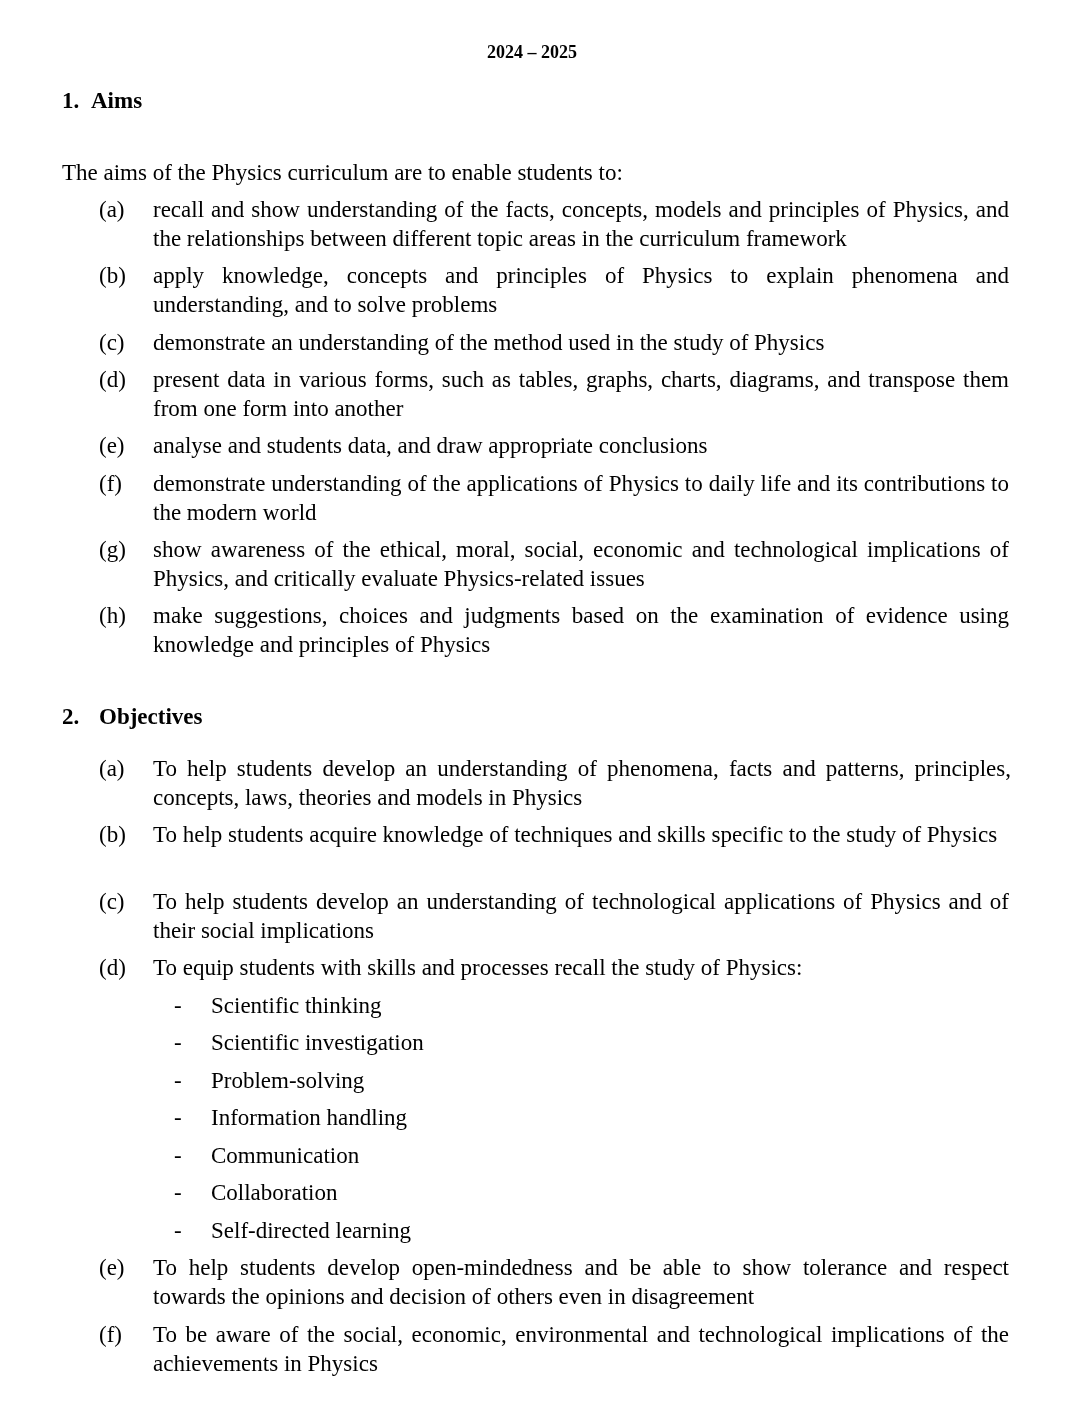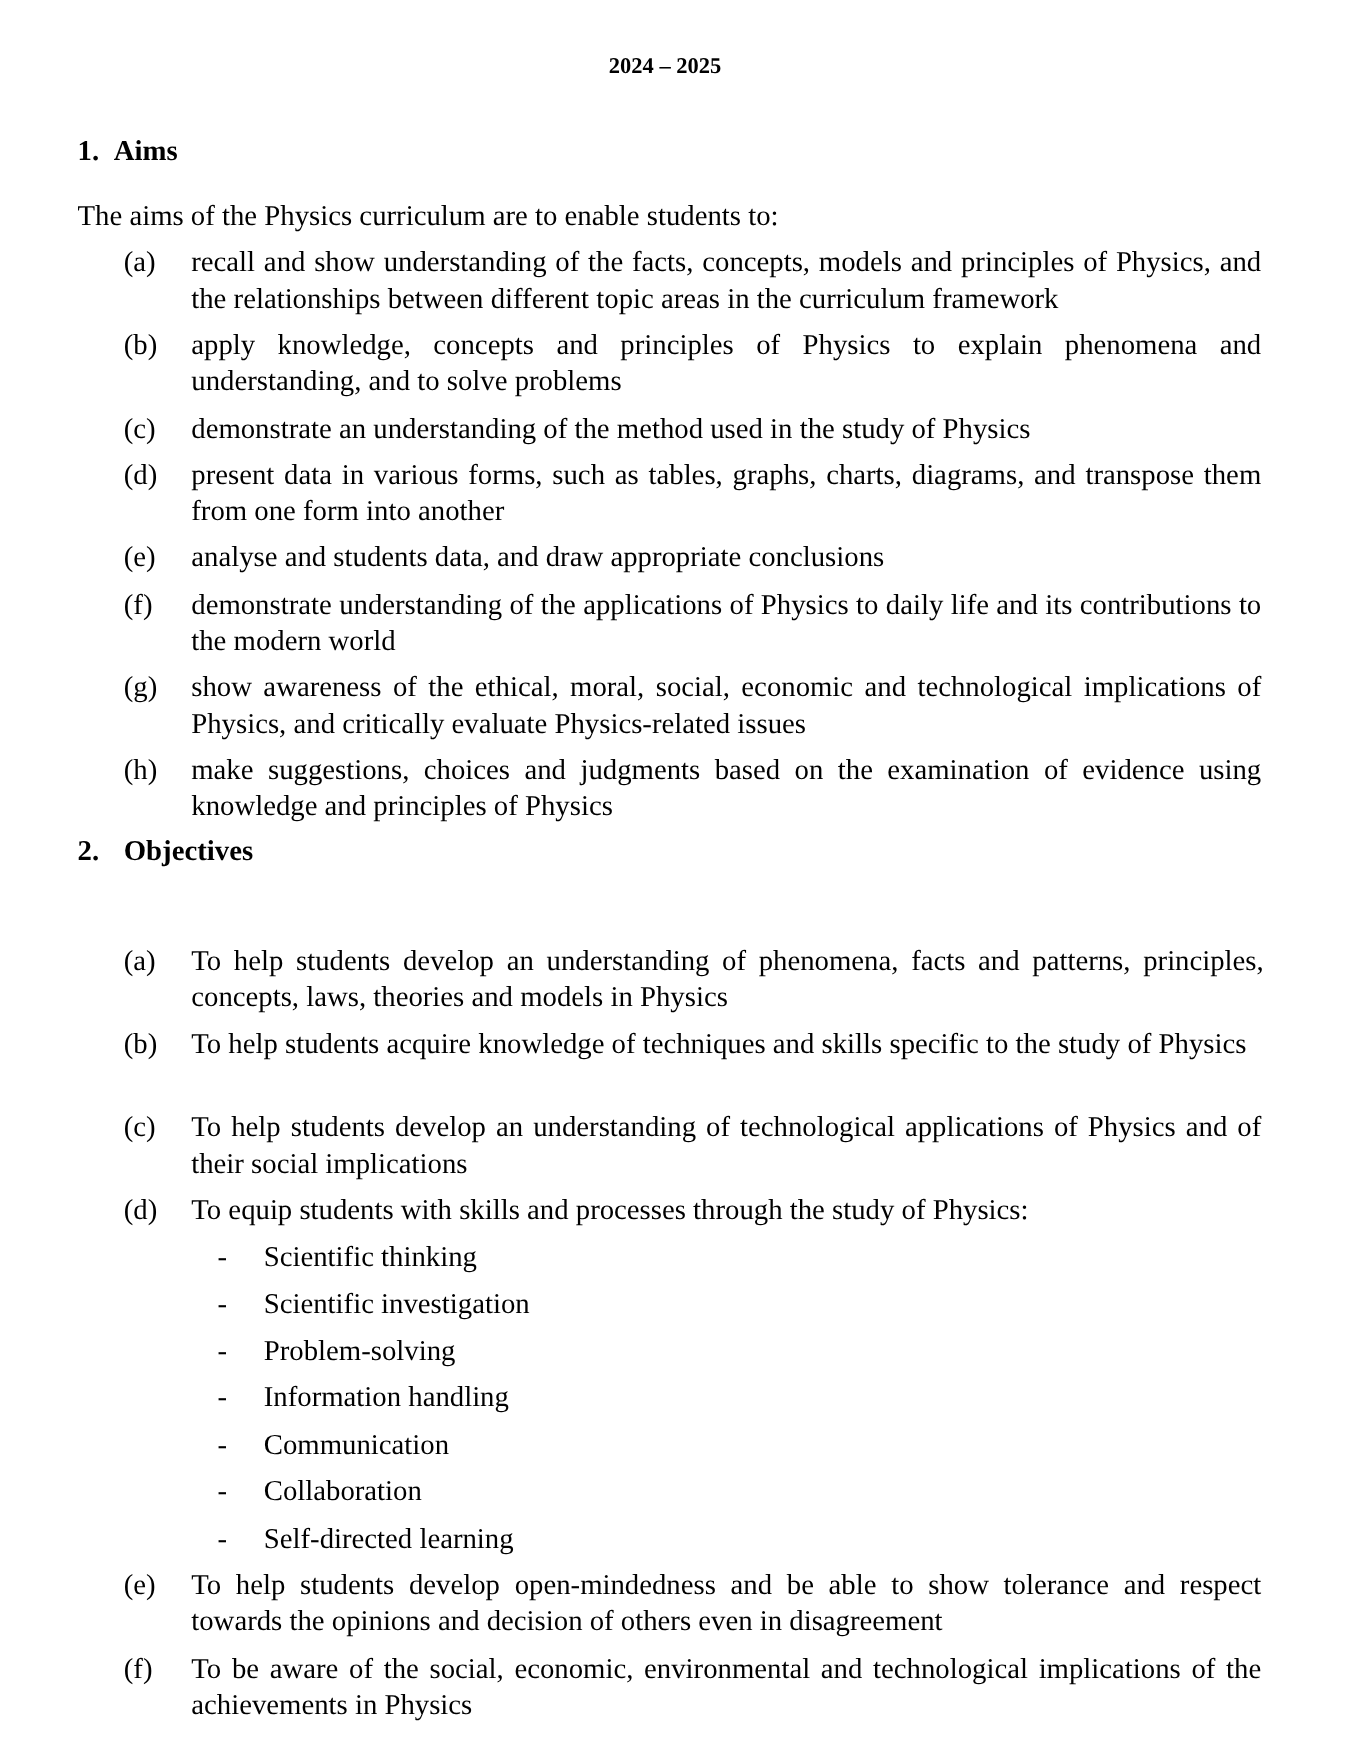--- a/index.html
+++ b/index.html
@@ -17,21 +17,21 @@
   .bullet { position: absolute; left: 174px; line-height: 29px; }
   .bullet .dash { position: absolute; left: 0; top: 0; }
   .bullet .btxt { position: absolute; left: 37px; top: 0; white-space: nowrap; }
 </style>
 </head>
 <body>
 
 <div>
   <div class="year">2024 – 2025</div>
 
-  <div class="h" style="left:62px; top:108px;">
+  <div class="h" style="left:62px; top:88px;">
     <span>1.</span>
     <span style="margin-left:6px;">Aims</span>
   </div>
 
   <div class="intro">The aims of the Physics curriculum are to enable students to:</div>
 
   <div class="item" style="top:195px;">
     <span class="lbl">(a)</span>
     <div class="txt">recall and show understanding of the facts, concepts, models and principles of Physics, and the relationships between different topic areas in the curriculum framework</div>
   </div>
@@ -57,40 +57,40 @@
   </div>
   <div class="item" style="top:535px;">
     <span class="lbl">(g)</span>
     <div class="txt">show awareness of the ethical, moral, social, economic and technological implications of Physics, and critically evaluate Physics-related issues</div>
   </div>
   <div class="item" style="top:601px;">
     <span class="lbl">(h)</span>
     <div class="txt">make suggestions, choices and judgments based on the examination of evidence using knowledge and principles of Physics</div>
   </div>
 
-  <div class="h" style="left:62px; top:668px;">
+  <div class="h" style="left:62px; top:704px;">
     <span>2.</span>
     <span style="margin-left:14px;">Objectives</span>
   </div>
 
   <div class="item" style="top:754px; width:912px;">
     <span class="lbl">(a)</span>
     <div class="txt">To help students develop an understanding of phenomena, facts and patterns, principles, concepts, laws, theories and models in Physics</div>
   </div>
   <div class="item" style="top:820px;">
     <span class="lbl">(b)</span>
     <div class="txt">To help students acquire knowledge of techniques and skills specific to the study of Physics</div>
   </div>
   <div class="item" style="top:887px;">
     <span class="lbl">(c)</span>
     <div class="txt">To help students develop an understanding of technological applications of Physics and of their social implications</div>
   </div>
   <div class="item" style="top:953px;">
     <span class="lbl">(d)</span>
-    <div class="txt">To equip students with skills and processes through the study of Physics:</div>
+    <div class="txt">To equip students with skills and processes recall the study of Physics:</div>
   </div>
 
   <div class="bullet" style="top:991px;">
     <span class="dash">-</span>
     <span class="btxt">Scientific thinking</span>
   </div>
   <div class="bullet" style="top:1028px;">
     <span class="dash">-</span>
     <span class="btxt">Scientific investigation</span>
   </div>

